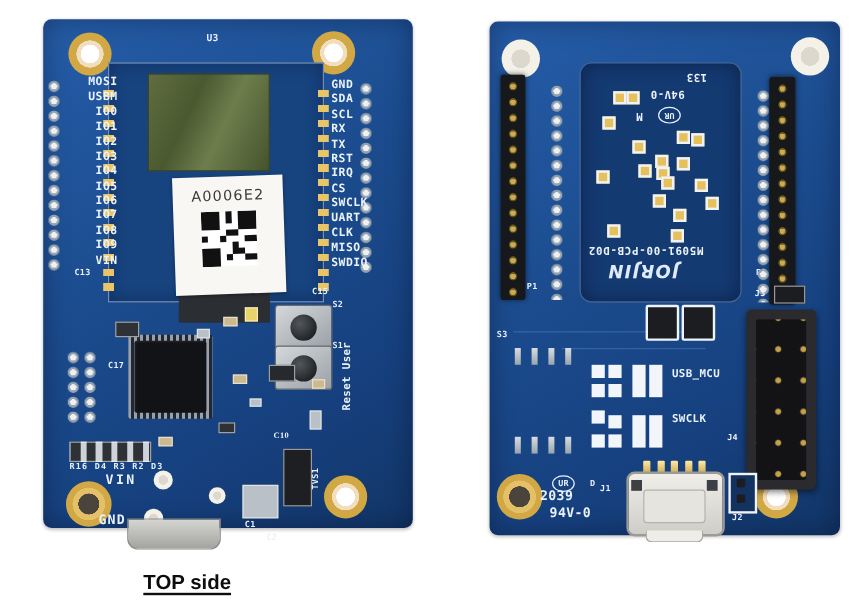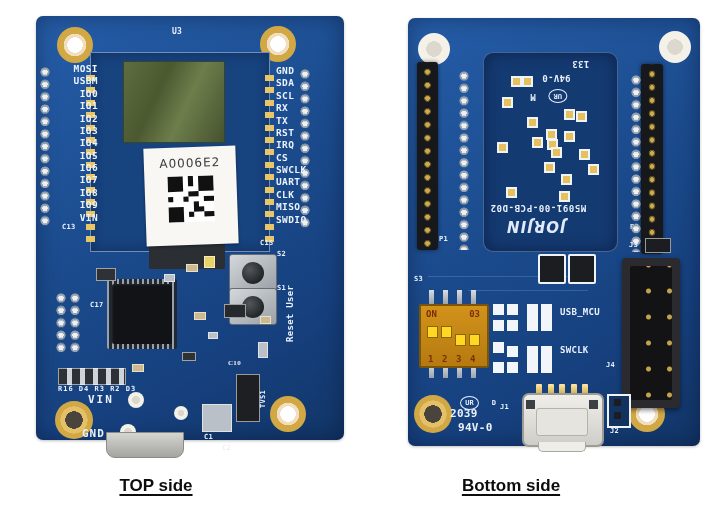--- a/index.html
+++ b/index.html
@@ -274,32 +274,20 @@
 
     <div class="silk tiny" style="left:6px;top:258px;">S3</div>
     <span class="dippin" style="left:21px;top:272px;"></span>
     <span class="dippin" style="left:35px;top:272px;"></span>
     <span class="dippin" style="left:49px;top:272px;"></span>
     <span class="dippin" style="left:63px;top:272px;"></span>
     <span class="dippin" style="left:21px;top:346px;"></span>
     <span class="dippin" style="left:35px;top:346px;"></span>
     <span class="dippin" style="left:49px;top:346px;"></span>
     <span class="dippin" style="left:63px;top:346px;"></span>
-    <div class="dip">
-      <div class="on">ON</div>
-      <div class="code">03</div>
-      <span class="slider" style="left:6px;top:20px;"></span>
-      <span class="slider" style="left:20px;top:20px;"></span>
-      <span class="slider" style="left:34px;top:28px;"></span>
-      <span class="slider" style="left:48px;top:28px;"></span>
-      <span class="num" style="left:7px;">1</span>
-      <span class="num" style="left:21px;">2</span>
-      <span class="num" style="left:35px;">3</span>
-      <span class="num" style="left:49px;">4</span>
-    </div>
 
     <div class="jgrp" style="left:85px;top:286px;">
       <span class="jsq" style="left:0;top:0;"></span>
       <span class="jsq" style="left:14px;top:0;"></span>
       <span class="jsq" style="left:0;top:16px;"></span>
       <span class="jsq" style="left:14px;top:16px;"></span>
       <span class="jbar" style="left:34px;top:0;"></span>
       <span class="jbar" style="left:48px;top:0;"></span>
     </div>
     <div class="silk" style="left:152px;top:290px;">USB_MCU</div>
@@ -343,14 +331,13 @@
     </div>
 
     <div class="j2hdr">
       <i style="top:3px;"></i>
         <i style="top:16px;"></i>
     </div>
     <div class="silk tiny" style="left:202px;top:410px;">J2</div>
   </div>
 
   <div class="caption" style="left:88px;top:476px;width:136px;">TOP side</div>
-  <div class="caption" style="left:436px;top:476px;width:150px;">Bottom side</div>
 </div>
 
 </body></html>

